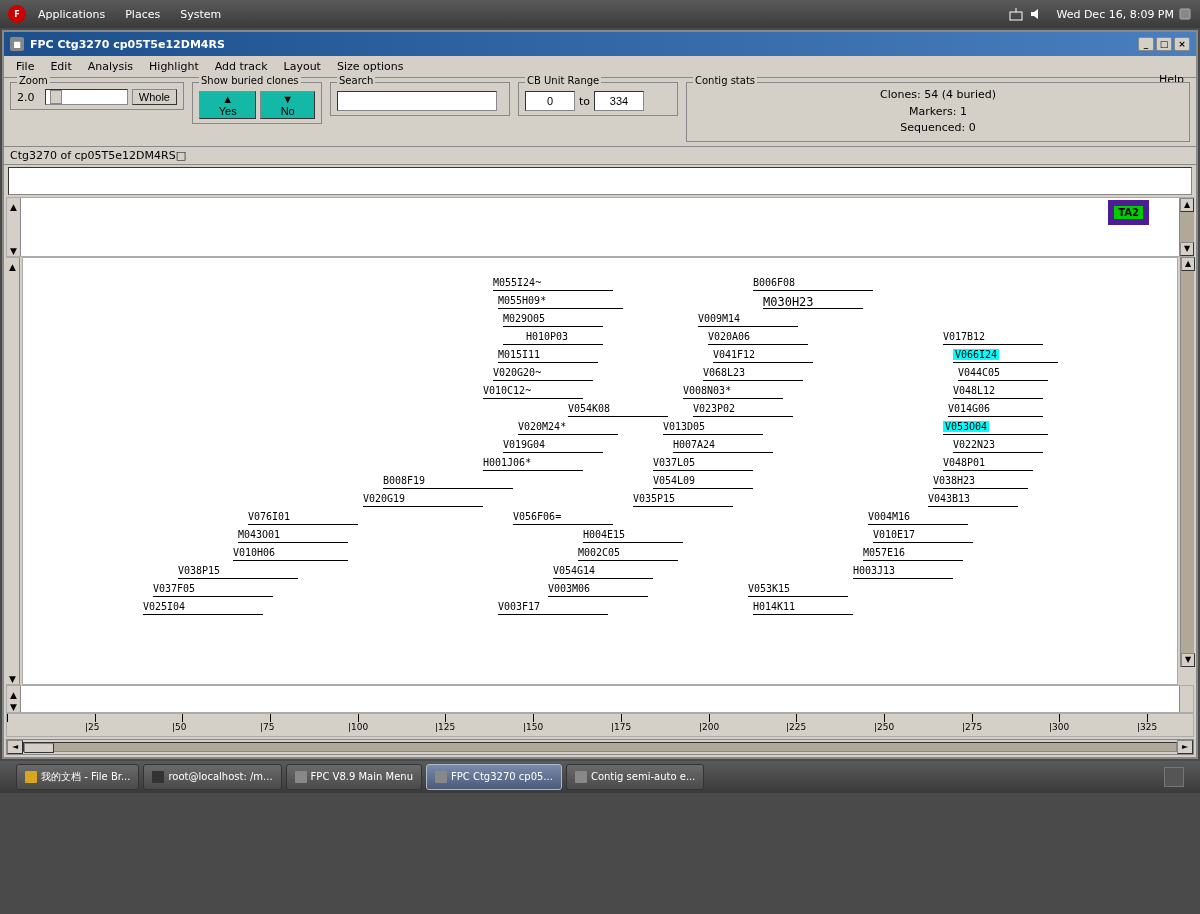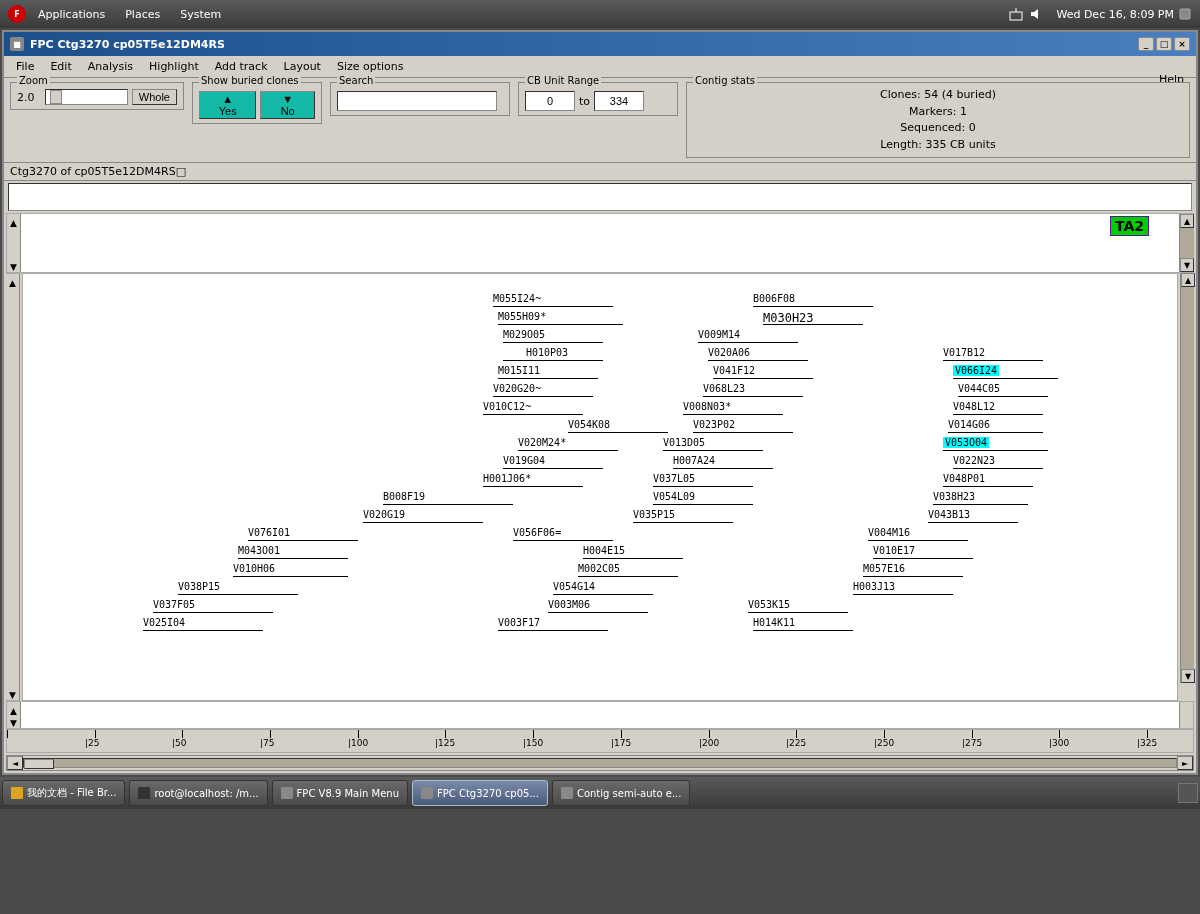--- a/index.html
+++ b/index.html
@@ -248,24 +248,24 @@
       border-bottom: 1px solid #888;
       display: flex;
       align-items: center;
     }
     .ta2-label {
       position: absolute;
       right: 30px;
       top: 2px;
       background: #00cc00;
       color: #000;
-      font-size: 14px;
+      font-size: 10px;
       font-weight: bold;
       padding: 1px 4px;
-      border: 1px solid #4c1d95;
+      border: 6px solid #4c1d95;
     }
 
     
     .canvas-area {
       background: #fff;
       border: 1px solid #aaa;
       position: relative;
       overflow: hidden;
       height: 410px;
       margin: 0 2px;
@@ -313,21 +313,21 @@
       background: #d4d0c8;
       border: 1px outset #888;
     }
 
     
     .taskbar-bottom {
       height: 32px;
       background: linear-gradient(to bottom, #5a5a5a, #3a3a3a);
       display: flex;
       align-items: center;
-      padding: 2px 2px;
+      padding: 2px 16px;
       gap: 4px;
     }
     .taskbar-btn {
       height: 26px;
       background: linear-gradient(to bottom, #6a6a6a, #4a4a4a);
       border: 1px solid #333;
       border-radius: 3px;
       color: #fff;
       font-size: 10px;
       padding: 0 8px;
@@ -493,21 +493,20 @@
         <input class="range-input" type="text" value="334" style="">
       </div>
     </div>
 
     <div class="toolbar-group contig-stats-group">
       <span class="group-label">Contig stats</span>
       <div class="stats-inner" style="margin-top:2px;">
         <div>Clones: 54 (4 buried)</div>
         <div>Markers: 1</div>
         <div>Sequenced: 0</div>
-        <div>Length: 335 CB units</div>
       </div>
     </div>
   </div>
 
   <div class="contig-label-bar">
     <span>Ctg3270 of cp05T5e12DM4RS□</span>
   </div>
 
   <div style="height:28px; background:#fff; border:1px inset #888; margin:2px 4px; display:flex; align-items:center; padding:0 4px;">
   </div>

